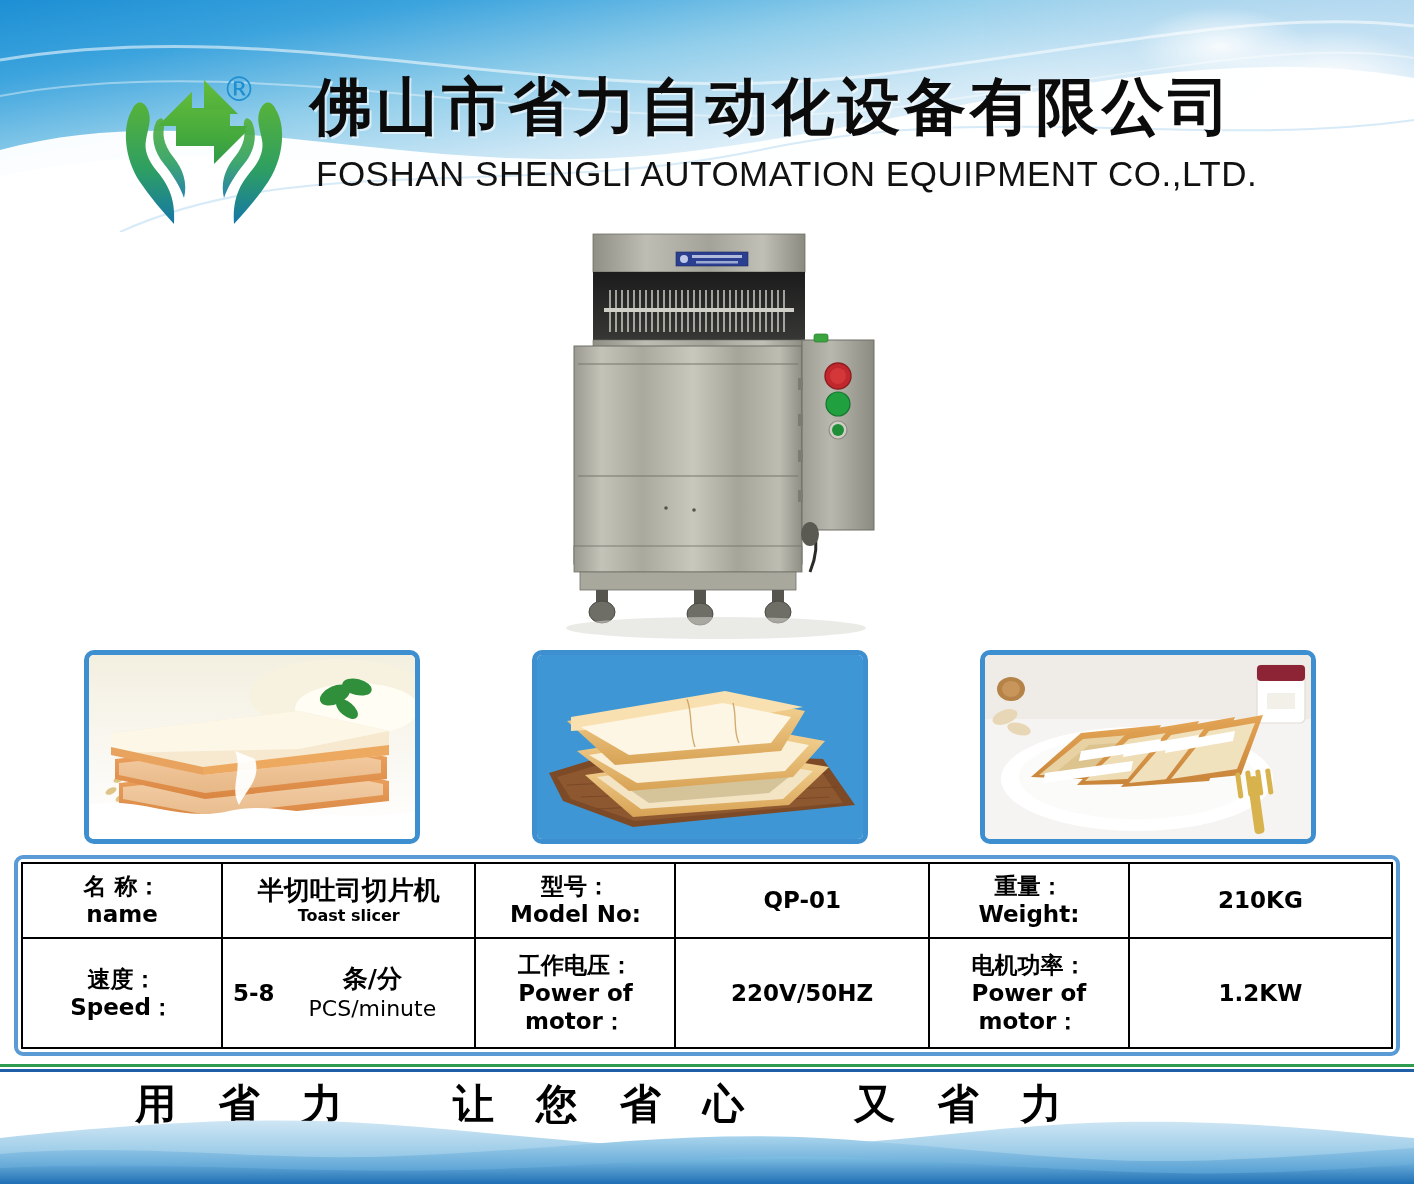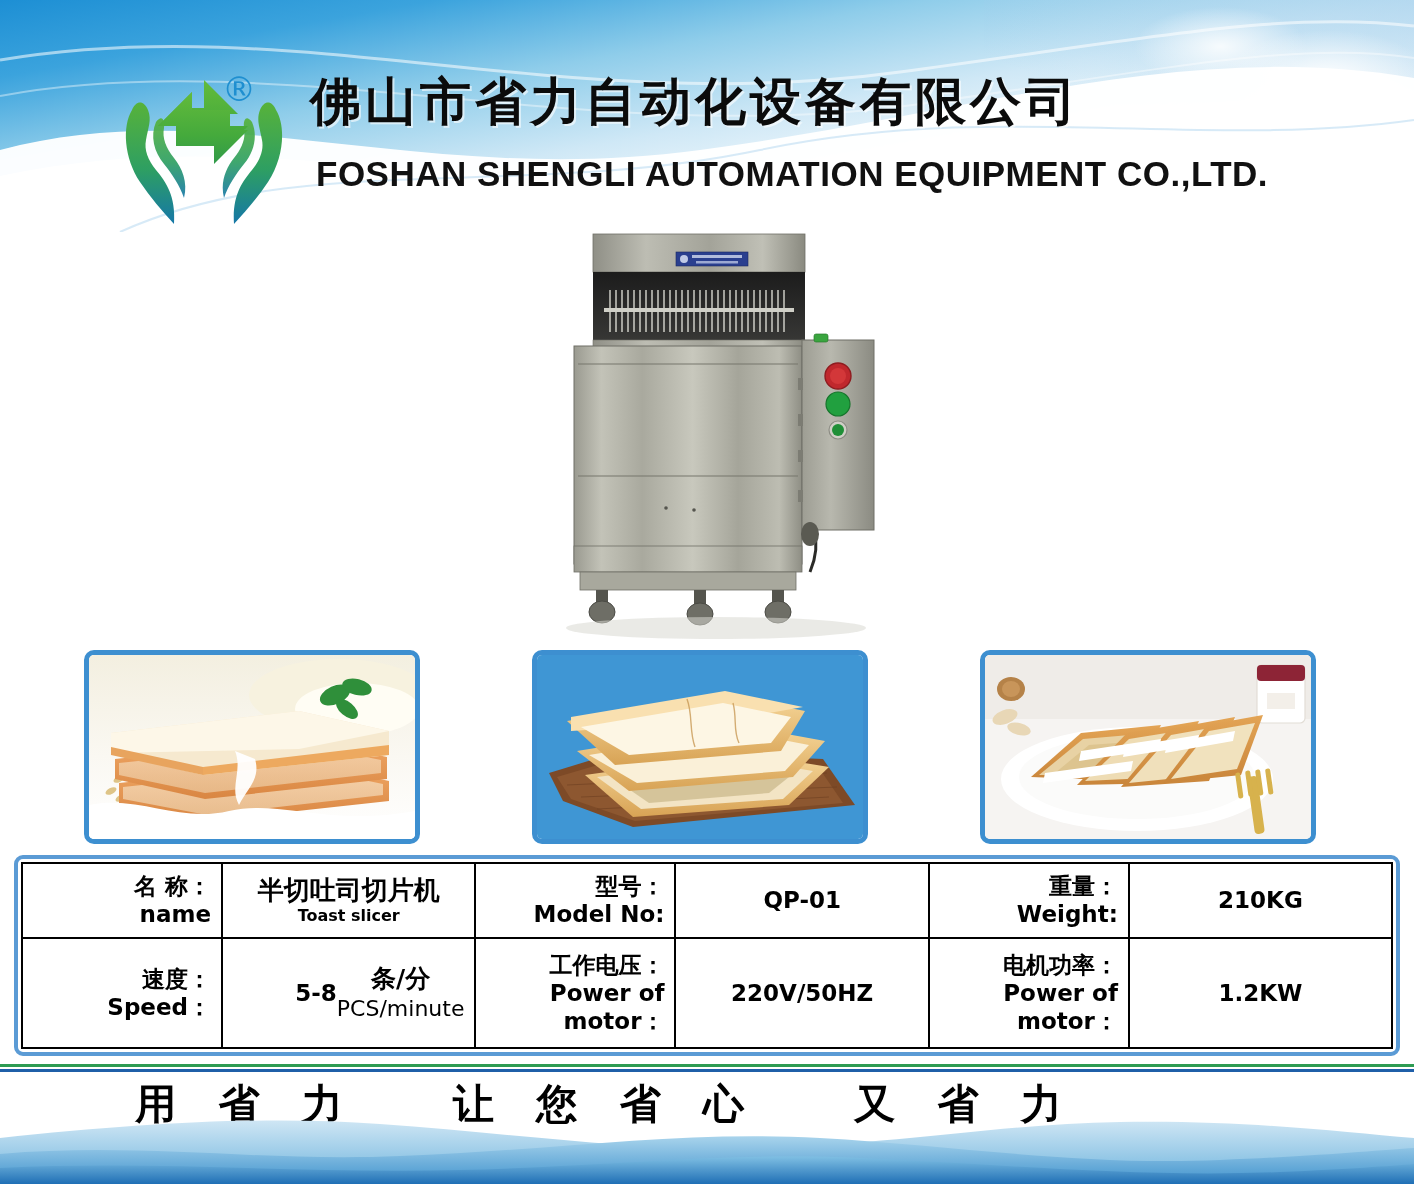--- a/index.html
+++ b/index.html
@@ -15,25 +15,25 @@
        radial-gradient(ellipse 150px 70px at 80% 34%,rgba(255,255,255,.95),rgba(255,255,255,0) 70%),
        radial-gradient(ellipse 120px 55px at 55% 20%,rgba(255,255,255,.85),rgba(255,255,255,0) 72%),
        radial-gradient(ellipse 180px 90px at 95% 60%,rgba(255,255,255,.9),rgba(255,255,255,0) 70%),
        linear-gradient(200deg,rgba(160,205,235,.55),rgba(255,255,255,0) 55%);}
   .hdr-wave{position:absolute;left:0;top:0;width:1414px;height:232px;}
 
   .logo-wrap{position:absolute;left:118px;top:66px;width:172px;height:165px;}
   .reg-mark{position:absolute;left:222px;top:72px;font-size:34px;color:#1f8fd0;
      font-family:"DejaVu Sans",sans-serif;line-height:1;}
 
-  .company-cn{position:absolute;left:310px;top:76px;font-size:51px;font-weight:bold;
+  .company-cn{position:absolute;left:310px;top:76px;font-size:62px;font-weight:bold;
      letter-spacing:4px;color:#0b0b0b;white-space:nowrap;line-height:1;
      font-family:"DejaVu Sans","Liberation Sans",sans-serif;
      text-shadow:2px 2px 0 rgba(255,255,255,.6);}
-  .company-en{position:absolute;left:316px;top:156px;font-size:35px;font-weight:bold;
+  .company-en{position:absolute;left:316px;top:156px;font-size:35px;font-weight:normal;
      letter-spacing:.5px;color:#111;white-space:nowrap;line-height:1;
      font-family:"Liberation Sans",sans-serif;}
 
   
   .machine{position:absolute;left:566px;top:228px;width:380px;height:420px;}
 
   
   .photo{position:absolute;border:5px solid #3d8fd0;border-radius:10px;
      overflow:hidden;background:#fff;box-sizing:border-box;}
   .p1{left:84px;top:650px;width:336px;height:194px;}
@@ -41,29 +41,29 @@
   .p3{left:980px;top:650px;width:336px;height:194px;}
 
   
   .spec-frame{position:absolute;left:14px;top:855px;width:1386px;height:201px;
      border:4px solid #5b9bd5;border-radius:9px;box-sizing:border-box;background:#fff;
      padding:3px;}
   table.spec{width:100%;height:100%;border-collapse:collapse;table-layout:fixed;
      font-family:"DejaVu Sans","Liberation Sans",sans-serif;}
   table.spec td{border:2px solid #000;padding:0 10px;vertical-align:middle;
      font-size:23px;font-weight:bold;color:#000;}
-  .lbl{line-height:1.22;text-align:right;}
+  .lbl{line-height:1.22;text-align:center;}
   .lbl .cn{display:block;}
   .lbl .en{display:block;}
   .val{text-align:center;font-size:24px;font-weight:bold;}
   .val-cn{display:block;font-size:26px;font-weight:bold;line-height:1.2;}
   .val-en{display:block;font-size:16px;font-weight:bold;line-height:1.2;}
-  .speed-cell{display:flex;align-items:center;justify-content:flex-end;}
+  .speed-cell{display:flex;align-items:center;justify-content:flex-start;gap:22px;}
   .speed-num{font-size:23px;font-weight:bold;}
-  .speed-unit{text-align:center;}
+  .speed-unit{text-align:center;margin-left:12px;}
   .speed-unit .u-cn{display:block;font-size:25px;font-weight:bold;line-height:1.25;}
   .speed-unit .u-en{display:block;font-size:22px;font-weight:normal;line-height:1.25;}
   .dim-val{text-align:left;font-size:24px;font-weight:bold;padding-left:14px;}
 
   
   .divider{position:absolute;left:0;top:1064px;width:1414px;height:8px;}
   .divider .g{position:absolute;left:0;top:0;width:100%;height:3px;background:#2e9b53;}
   .divider .b{position:absolute;left:0;top:5px;width:100%;height:3px;background:#1f5fa8;}
 
   .slogan{position:absolute;left:0;top:1084px;width:1211px;text-align:center;

